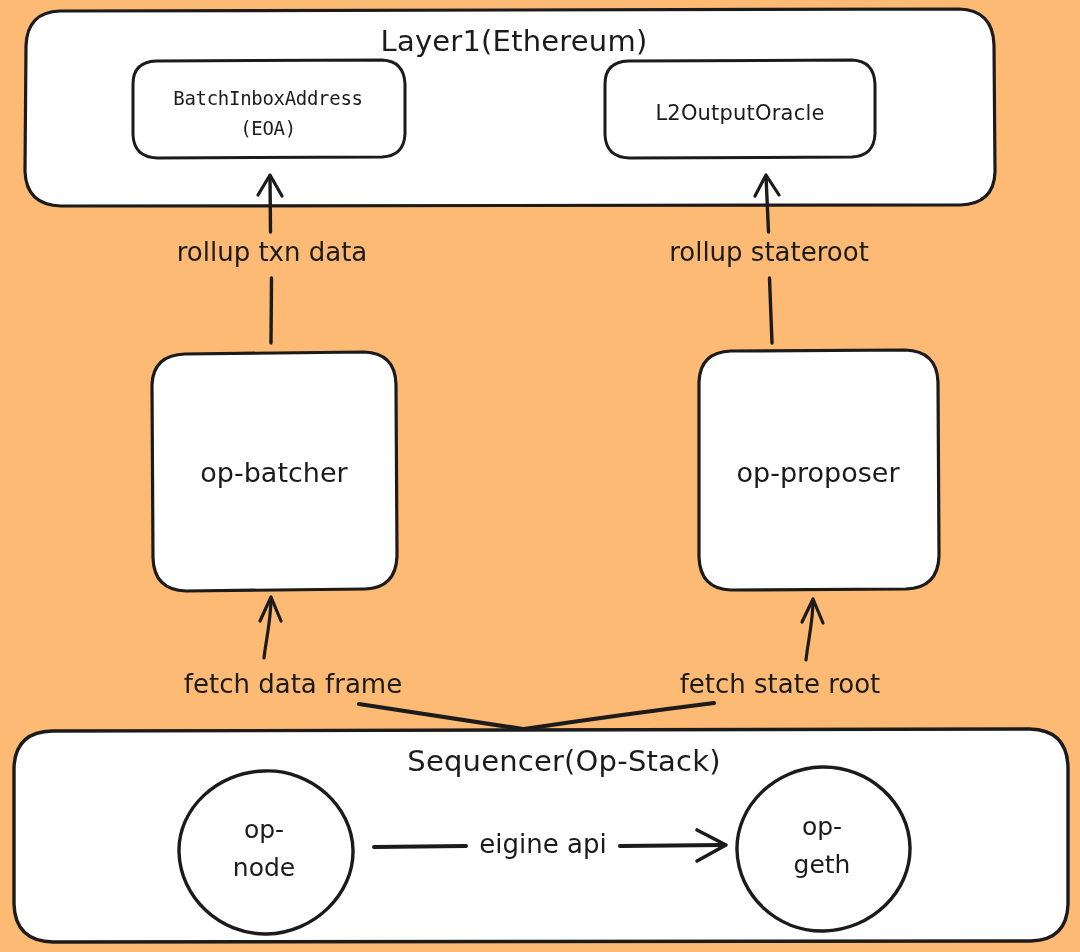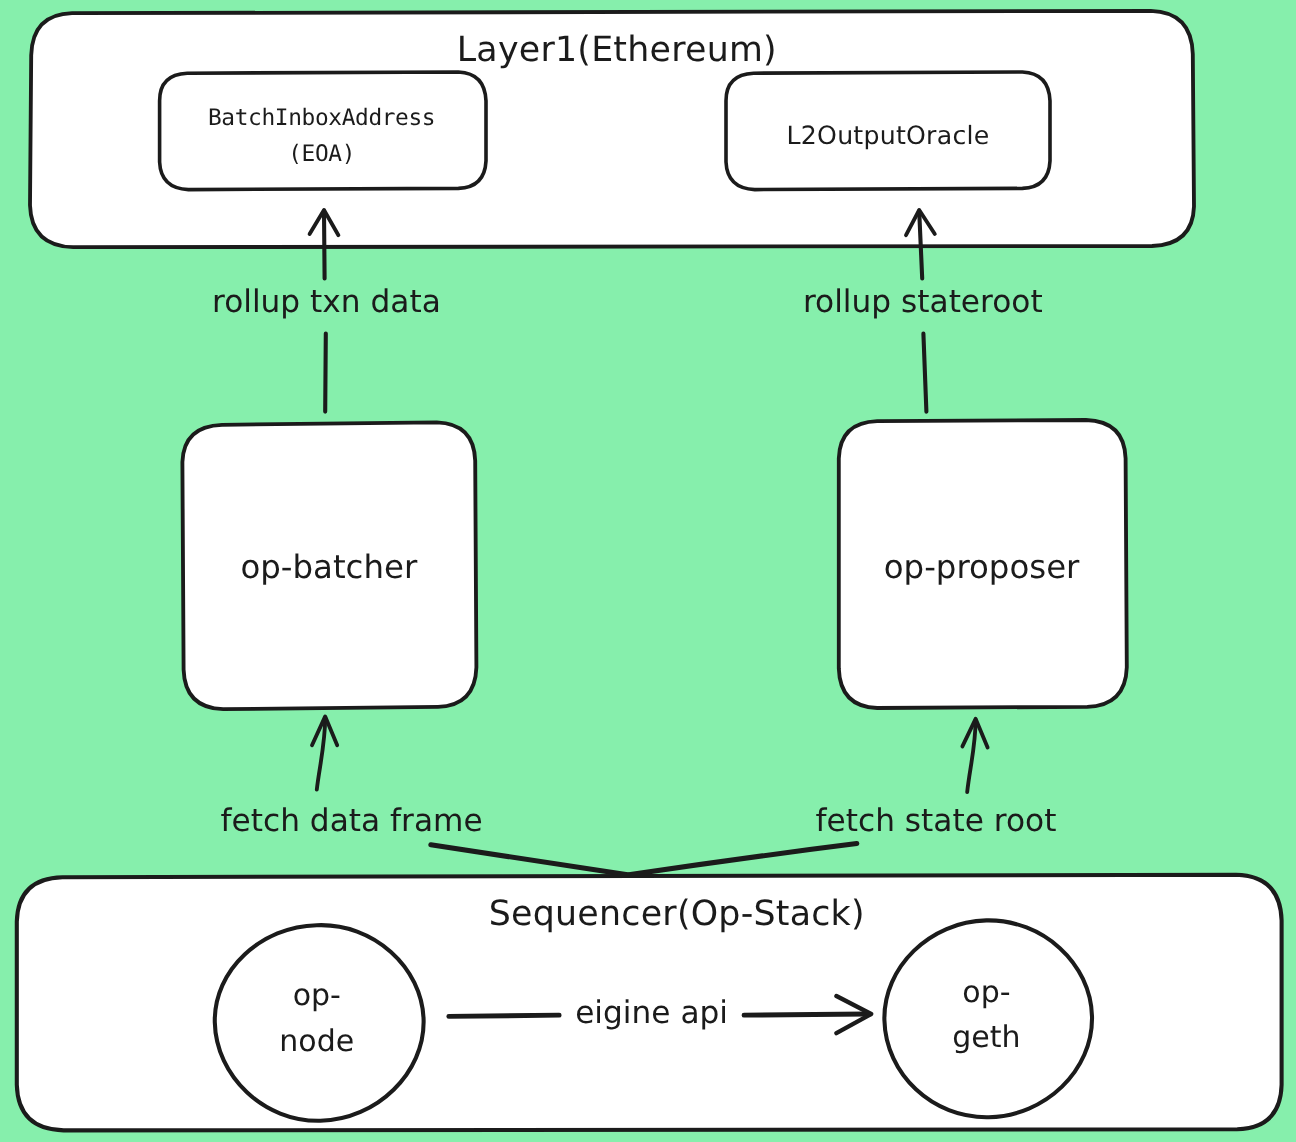--- a/index.html
+++ b/index.html
@@ -10,21 +10,21 @@
   body {
     width: 1080px;
     height: 952px;
     overflow: hidden;
     font-family: "DejaVu Sans", sans-serif;
   }
   #diagram-root {
     position: relative;
     width: 1080px;
     height: 952px;
-    background: #86efac;
+    background: #fdba74;
   }
   svg.canvas {
     position: absolute;
     left: 0;
     top: 0;
     width: 1080px;
     height: 952px;
   }
   .stroke {
     fill: none;

